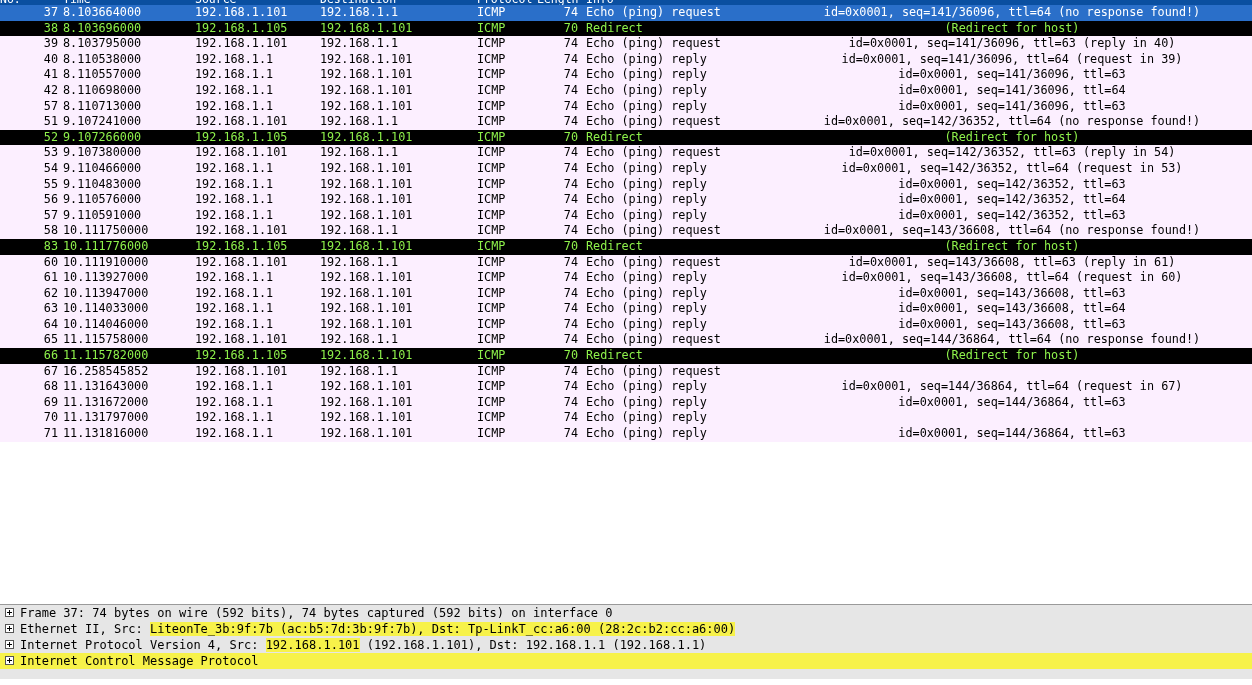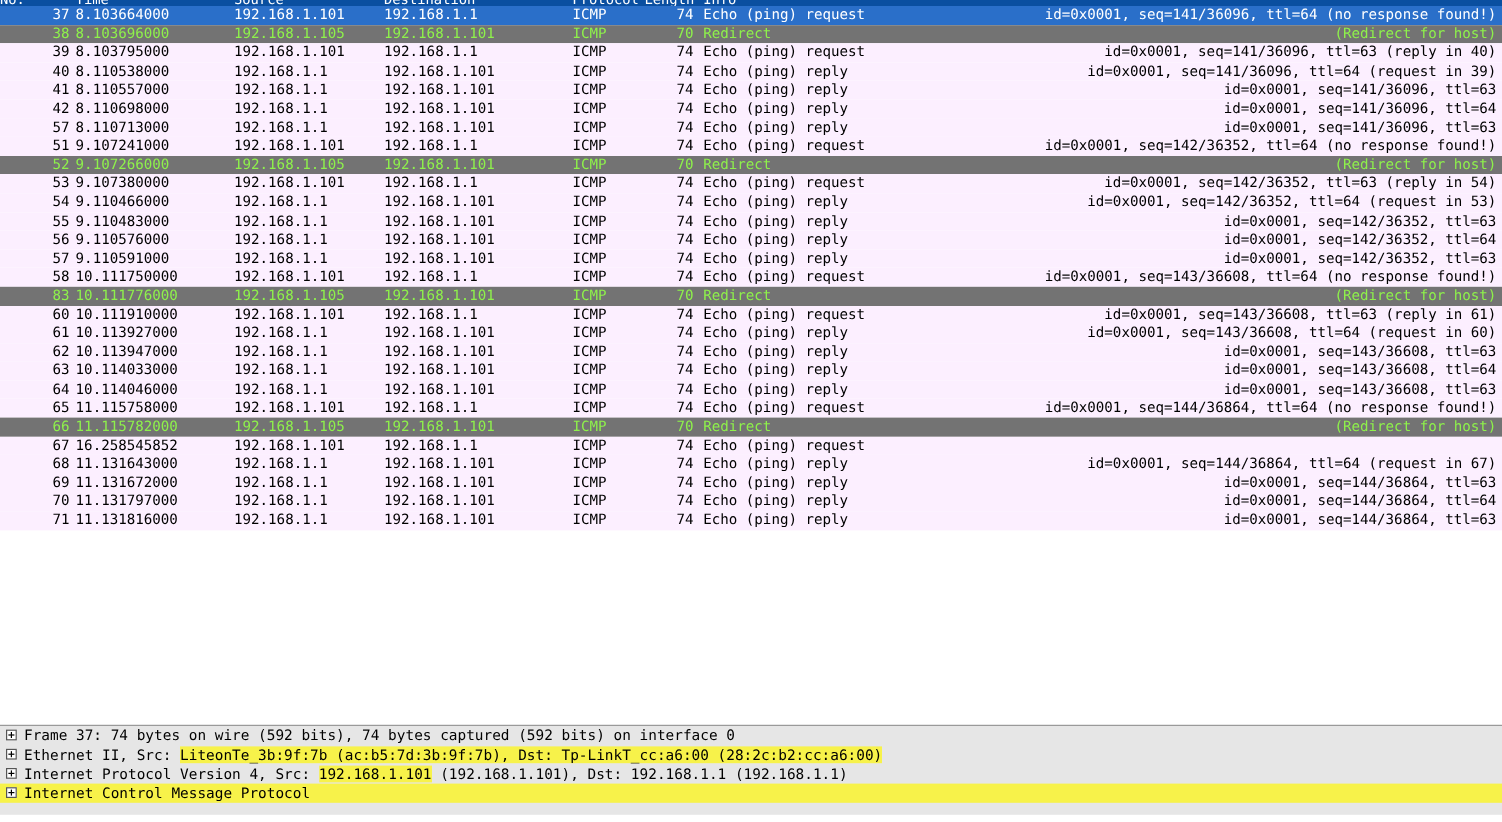--- a/index.html
+++ b/index.html
@@ -53,38 +53,38 @@
   .prow {
     position: relative;
     height: 15.6px;
     line-height: 15.6px;
     white-space: nowrap;
     font-size: 11.8px;
     font-family: "DejaVu Sans Mono", "Liberation Mono", monospace;
   }
 
   .prow.normal   { background: #fcefff; color: #000000; padding-left: 32px; }
-  .prow.redirect { background: #737373; color: #8ef14b; }
+  .prow.redirect { background: #000000; color: #8ef14b; }
   .prow.selected { background: #2a6fc9; color: #ffffff; }
 
   .cell {
     position: absolute;
     top: 0;
     overflow: hidden;
     white-space: nowrap;
   }
 
   .c-no    { left: 0;     width: 58px;  text-align: right; }
   .c-time  { left: 63px;  width: 125px; text-align: left; }
   .c-src   { left: 195px; width: 125px; text-align: left; }
   .c-dst   { left: 320px; width: 150px; text-align: left; }
   .c-proto { left: 477px; width: 60px;  text-align: left; }
   .c-len   { left: 556px; width: 22px;  text-align: right; }
   .c-info1 { left: 586px; width: 186px; text-align: left; }
-  .c-info2 { left: 777px; width: 470px; text-align: right; }
+  .c-info2 { left: 777px; width: 470px; text-align: center; }
 
   
   .blank-area {
     position: absolute;
     left: 0;
     top: 455px;
     width: 1252px;
     height: 155px;
     background: #ffffff;
   }
@@ -439,21 +439,20 @@
           <span class="cell c-info2">id=0x0001, seq=144/36864, ttl=63</span>
         </div>
         <div class="prow normal">
           <span class="cell c-no">70</span>
           <span class="cell c-time">11.131797000</span>
           <span class="cell c-src">192.168.1.1</span>
           <span class="cell c-dst">192.168.1.101</span>
           <span class="cell c-proto">ICMP</span>
           <span class="cell c-len">74</span>
           <span class="cell c-info1">Echo (ping) reply</span>
-          <span class="cell c-info2">id=0x0001, seq=144/36864, ttl=64</span>
         </div>
         <div class="prow normal">
           <span class="cell c-no">71</span>
           <span class="cell c-time">11.131816000</span>
           <span class="cell c-src">192.168.1.1</span>
           <span class="cell c-dst">192.168.1.101</span>
           <span class="cell c-proto">ICMP</span>
           <span class="cell c-len">74</span>
           <span class="cell c-info1">Echo (ping) reply</span>
           <span class="cell c-info2">id=0x0001, seq=144/36864, ttl=63</span>

